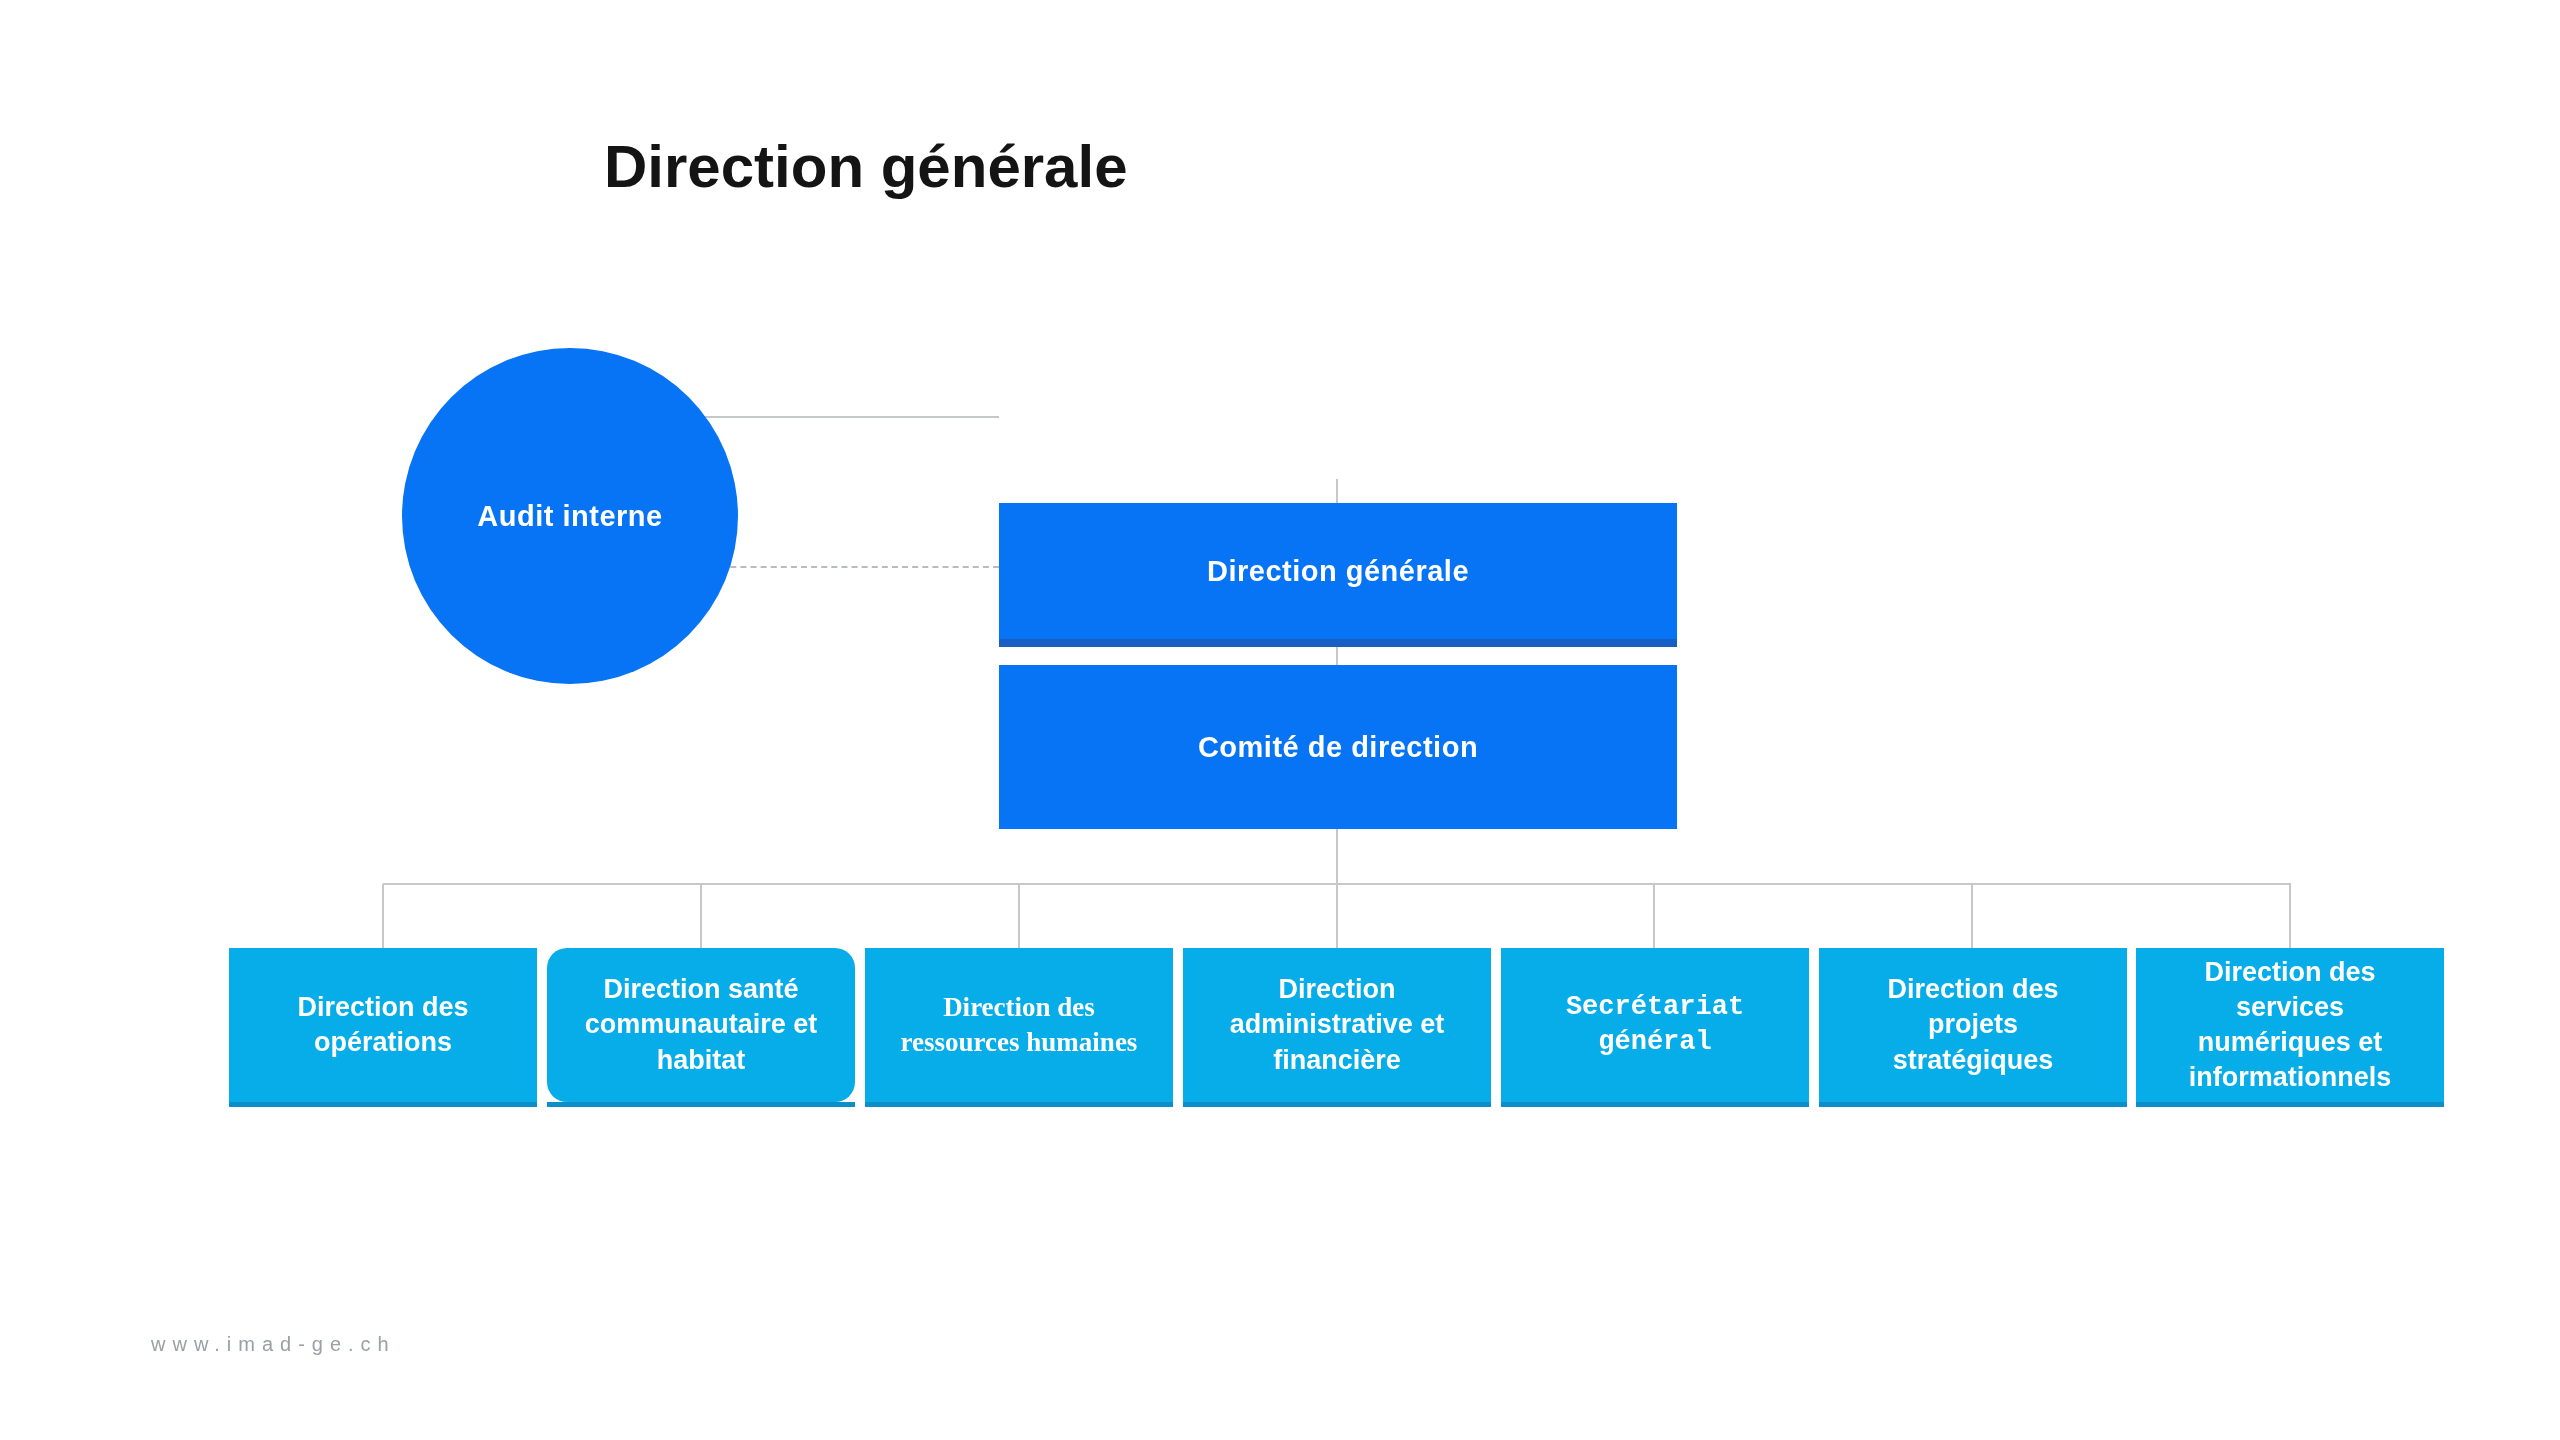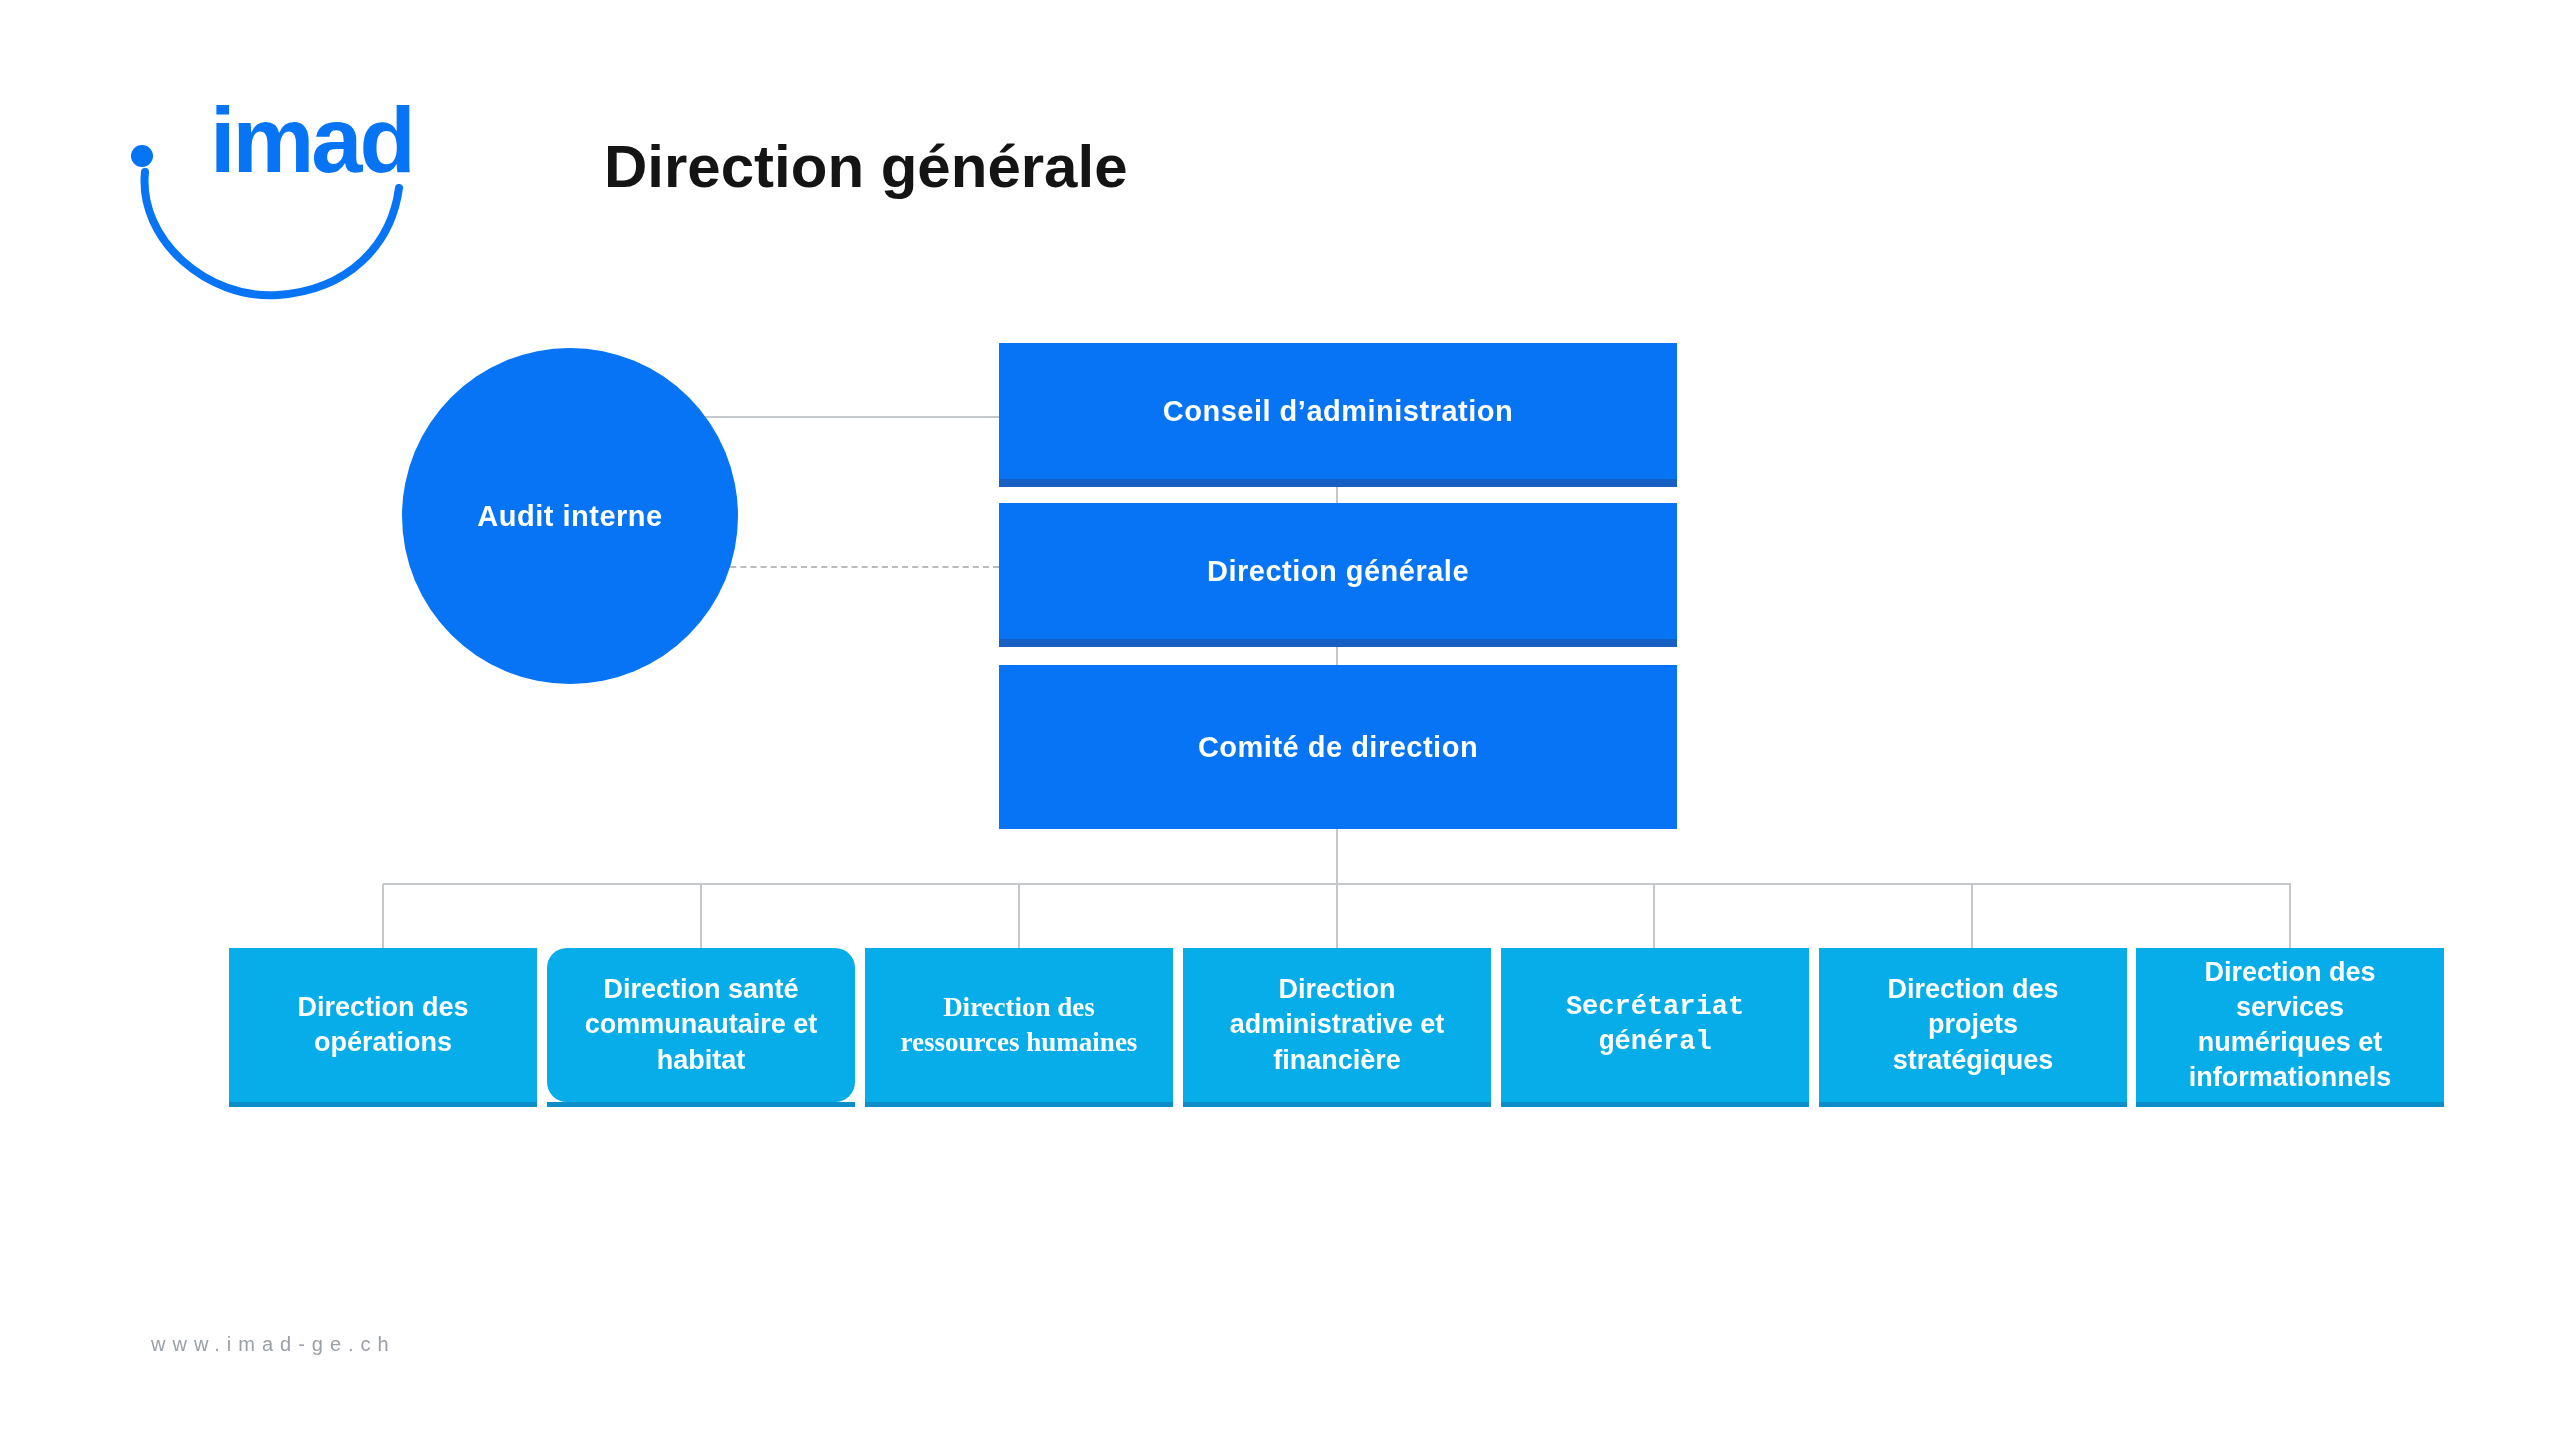--- a/index.html
+++ b/index.html
@@ -85,27 +85,20 @@
   .footer-url{
     position:absolute;left:119px;top:1333px;
     font-size:20px;letter-spacing:7px;color:var(--footer-gray);margin-left:32px;
   }
 </style>
 </head>
 <body>
 
 <div class="canvas">
 
-  <div class="logo">
-    <svg class="logo-arc" width="320" height="200" viewBox="0 0 320 200" fill="none">
-      <circle cx="24" cy="48" r="11" fill="var(--primary-blue)"></circle>
-      <path d="M 27 64 C 20 132 90 192 160 187 C 230 182 273 138 281 80" stroke="var(--primary-blue)" stroke-width="8" stroke-linecap="round" fill="none"></path>
-    </svg>
-    <div class="logo-text">imad</div>
-  </div>
 
   <div class="page-title">Direction générale</div>
 
   <div class="line" style="left:700px;top:416px;width:299px;height:2px;"></div>
   <div class="line dashed" style="left:700px;top:566px;width:299px;height:0;"></div>
   <div class="line" style="left:1336px;top:479px;width:2px;height:26px;"></div>
   <div class="line" style="left:1336px;top:647px;width:2px;height:20px;"></div>
   <div class="line" style="left:1336px;top:800px;width:2px;height:85px;"></div>
   <div class="line" style="left:383px;top:883px;width:1908px;height:2px;"></div>
   <div class="line" style="left:382px;top:884px;width:2px;height:64px;"></div>
@@ -113,23 +106,20 @@
   <div class="line" style="left:1018px;top:884px;width:2px;height:64px;"></div>
   <div class="line" style="left:1336px;top:884px;width:2px;height:64px;"></div>
   <div class="line" style="left:1653px;top:884px;width:2px;height:64px;"></div>
   <div class="line" style="left:1971px;top:884px;width:2px;height:64px;"></div>
   <div class="line" style="left:2289px;top:884px;width:2px;height:64px;"></div>
 
   <div class="audit-circle">
     <span>Audit interne</span>
   </div>
 
-  <div class="gov-box gov-a with-strip">
-    <span>Conseil d’administration</span>
-  </div>
   <div class="gov-box gov-b with-strip">
     <span>Direction générale</span>
   </div>
   <div class="gov-box gov-c">
     <span>Comité de direction</span>
   </div>
 
   <div class="dept-box dept-1">
     <span>Direction des opérations</span>
   </div>

